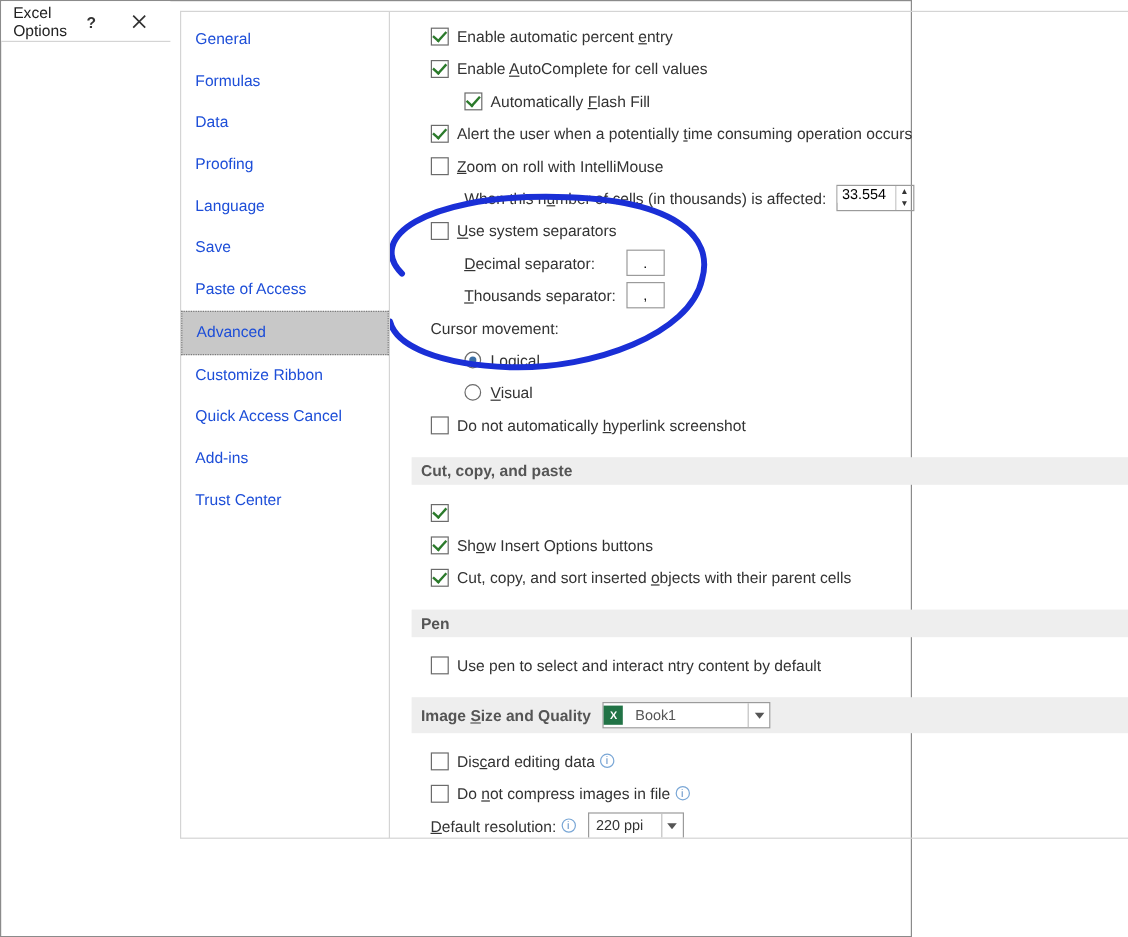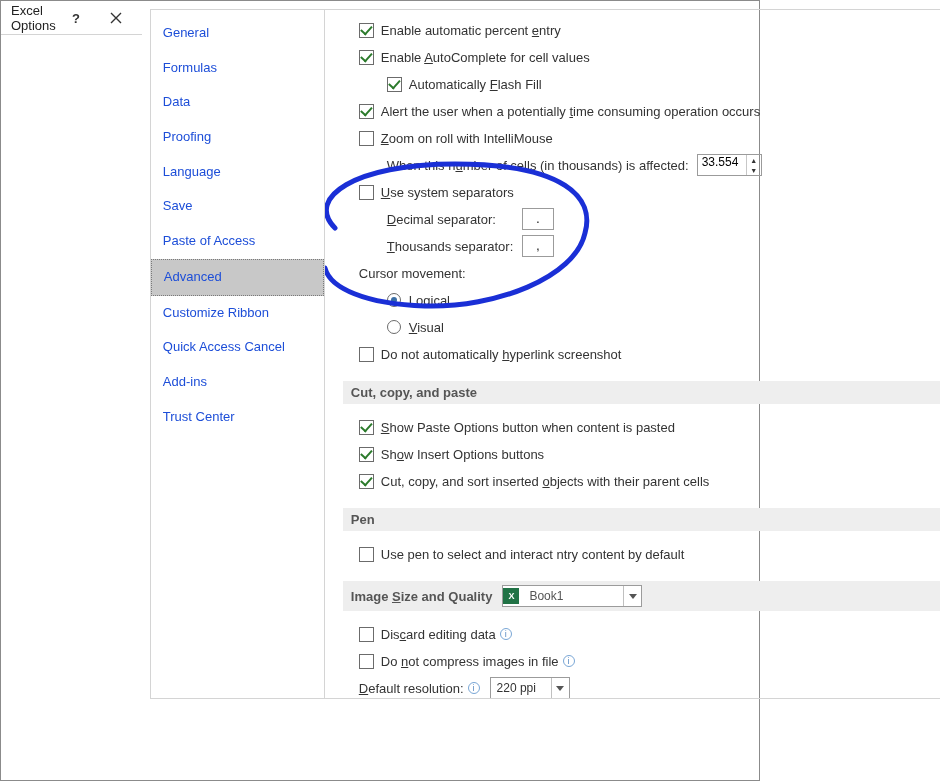--- a/index.html
+++ b/index.html
@@ -149,21 +149,20 @@
             <span class="cb"></span>
             <span class="label-text">Do not automatically <u>h</u>yperlink screenshot</span>
           </div>
 
           <div class="section-header">
               <span>Cut, copy, and paste</span>
             </div>
 
           <div class="row indent1">
             <span class="cb checked"></span>
-            <span class="label-text"><u>S</u>how Paste Options button when content is pasted</span>
           </div>
           <div class="row indent1">
             <span class="cb checked"></span>
             <span class="label-text">Sh<u>o</u>w Insert Options buttons</span>
           </div>
           <div class="row indent1">
             <span class="cb checked"></span>
             <span class="label-text">Cut, copy, and sort inserted <u>o</u>bjects with their parent cells</span>
           </div>
 

